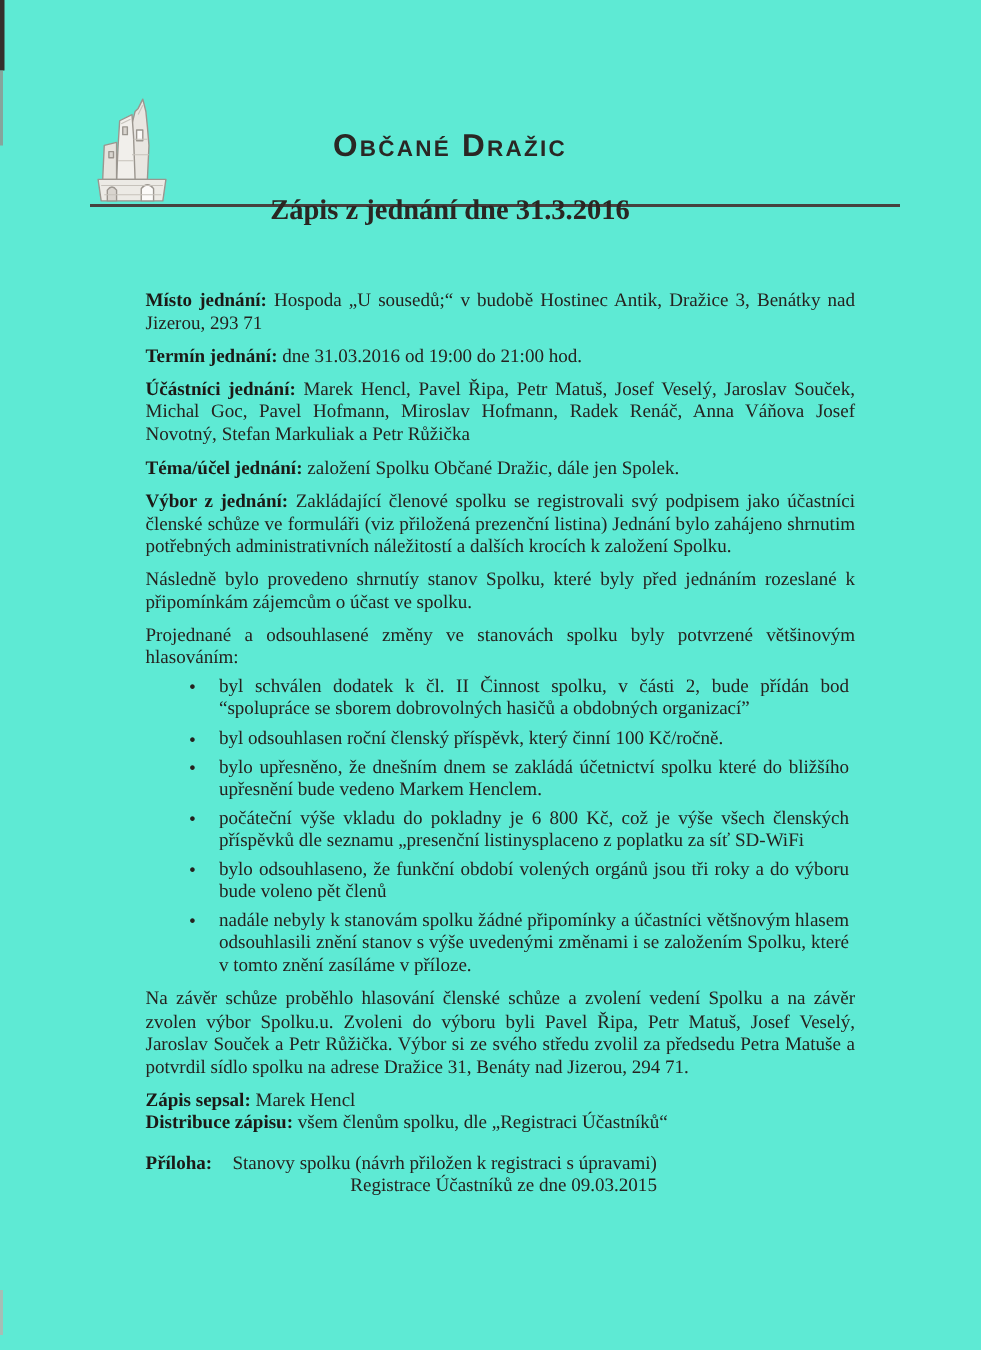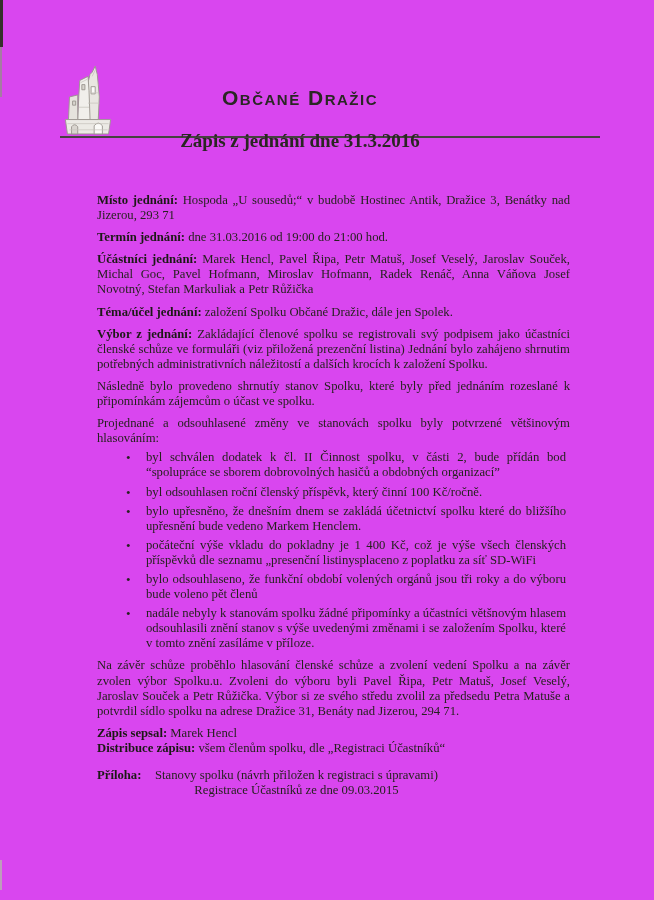--- a/index.html
+++ b/index.html
@@ -1,18 +1,18 @@
 <!DOCTYPE html>
 <html><head>
 <meta charset="utf-8">
 <style>
   html,body{margin:0;padding:0;background:#777;}
   .page{
     position:relative;width:654px;height:900px;margin:0 auto;
-    background:#d946ef;overflow:hidden;
+    background:#5eead4;overflow:hidden;
     font-family:"Liberation Serif", serif;color:#26221f;
   }
   
   .edge-top{position:absolute;left:0;top:0;width:3px;height:47px;background:#35302d;}
   .edge-mid{position:absolute;left:0;top:47px;width:2px;height:50px;background:#938e89;opacity:.75;}
   .edge-bottom{position:absolute;left:0;top:860px;width:2px;height:30px;background:#b7b3ae;opacity:.8;}
   
   .logo{position:absolute;left:57px;top:62px;width:62px;height:74px;}
   .org-name{
     position:absolute;left:0;top:86px;width:600px;text-align:center;
@@ -33,21 +33,21 @@
   .lbl{font-weight:bold;color:#1c1916;}
   ul.bullets{list-style:none;margin:0 0 7px 0;padding:0;}
   ul.bullets li{position:relative;padding-left:45px;margin:4px;}
   ul.bullets li::before{
     content:"\2022";position:absolute;left:25px;top:0;
     font-size:13px;color:#26221f;
   }
   .footer-lines p{margin:0;}
   .priloha{display:flex;margin-top:12px;}
   .priloha .lbl{width:58px;flex:0 0 58px;}
-  .priloha .att-lines div{margin:0;text-align:center;}
+  .priloha .att-lines div{margin:0;text-align:right;}
 </style>
 </head>
 <body>
 
 <div class="page">
 
   <div class="edge-top"></div>
   <div class="edge-mid"></div>
   <div class="edge-bottom"></div>
 
@@ -88,21 +88,21 @@
     <p><span class="lbl">Výbor z jednání:</span> <span>Zakládající členové spolku se registrovali svý podpisem jako účastníci členské schůze ve formuláři (viz přiložená prezenční listina) Jednání bylo zahájeno shrnutim potřebných administrativních náležitostí a dalších krocích k založení Spolku.</span></p>
 
     <p>Následně bylo provedeno shrnutíy stanov Spolku, které byly před jednáním rozeslané k připomínkám zájemcům o účast ve spolku.</p>
 
     <p style="margin-bottom:0;">Projednané a odsouhlasené změny ve stanovách spolku byly potvrzené většinovým hlasováním:</p>
 
     <ul class="bullets">
       <li>byl schválen dodatek k čl. II Činnost spolku, v části 2, bude přídán bod “spolupráce se sborem dobrovolných hasičů a obdobných organizací”</li>
       <li>byl odsouhlasen roční členský příspěvk, který činní 100 Kč/ročně.</li>
       <li>bylo upřesněno, že dnešním dnem se zakládá účetnictví spolku které do bližšího upřesnění bude vedeno Markem Henclem.</li>
-      <li>počáteční výše vkladu do pokladny je 1 400 Kč, což je výše všech členských příspěvků dle seznamu „presenční listinysplaceno z poplatku za síť SD-WiFi</li>
+      <li>počáteční výše vkladu do pokladny je 6 800 Kč, což je výše všech členských příspěvků dle seznamu „presenční listinysplaceno z poplatku za síť SD-WiFi</li>
       <li>bylo odsouhlaseno, že funkční období volených orgánů jsou tři roky a do výboru bude voleno pět členů</li>
       <li>nadále nebyly k stanovám spolku žádné připomínky a účastníci většnovým hlasem odsouhlasili znění stanov s výše uvedenými změnami i se založením Spolku, které v tomto znění zasíláme v příloze.</li>
     </ul>
 
     <p>Na závěr schůze proběhlo hlasování členské schůze a zvolení vedení Spolku a na závěr zvolen výbor  Spolku.u. Zvoleni do výboru  byli Pavel Řipa, Petr Matuš, Josef Veselý, Jaroslav Souček a Petr Růžička. Výbor si ze svého středu zvolil za předsedu Petra Matuše a potvrdil sídlo spolku na adrese Dražice 31, Benáty nad Jizerou, 294 71.</p>
 
     <div class="footer-lines">
       <p><span class="lbl">Zápis sepsal:</span> <span>Marek Hencl</span></p>
       <p><span class="lbl">Distribuce zápisu:</span> <span>všem členům spolku, dle „Registraci Účastníků“</span></p>
     </div>

